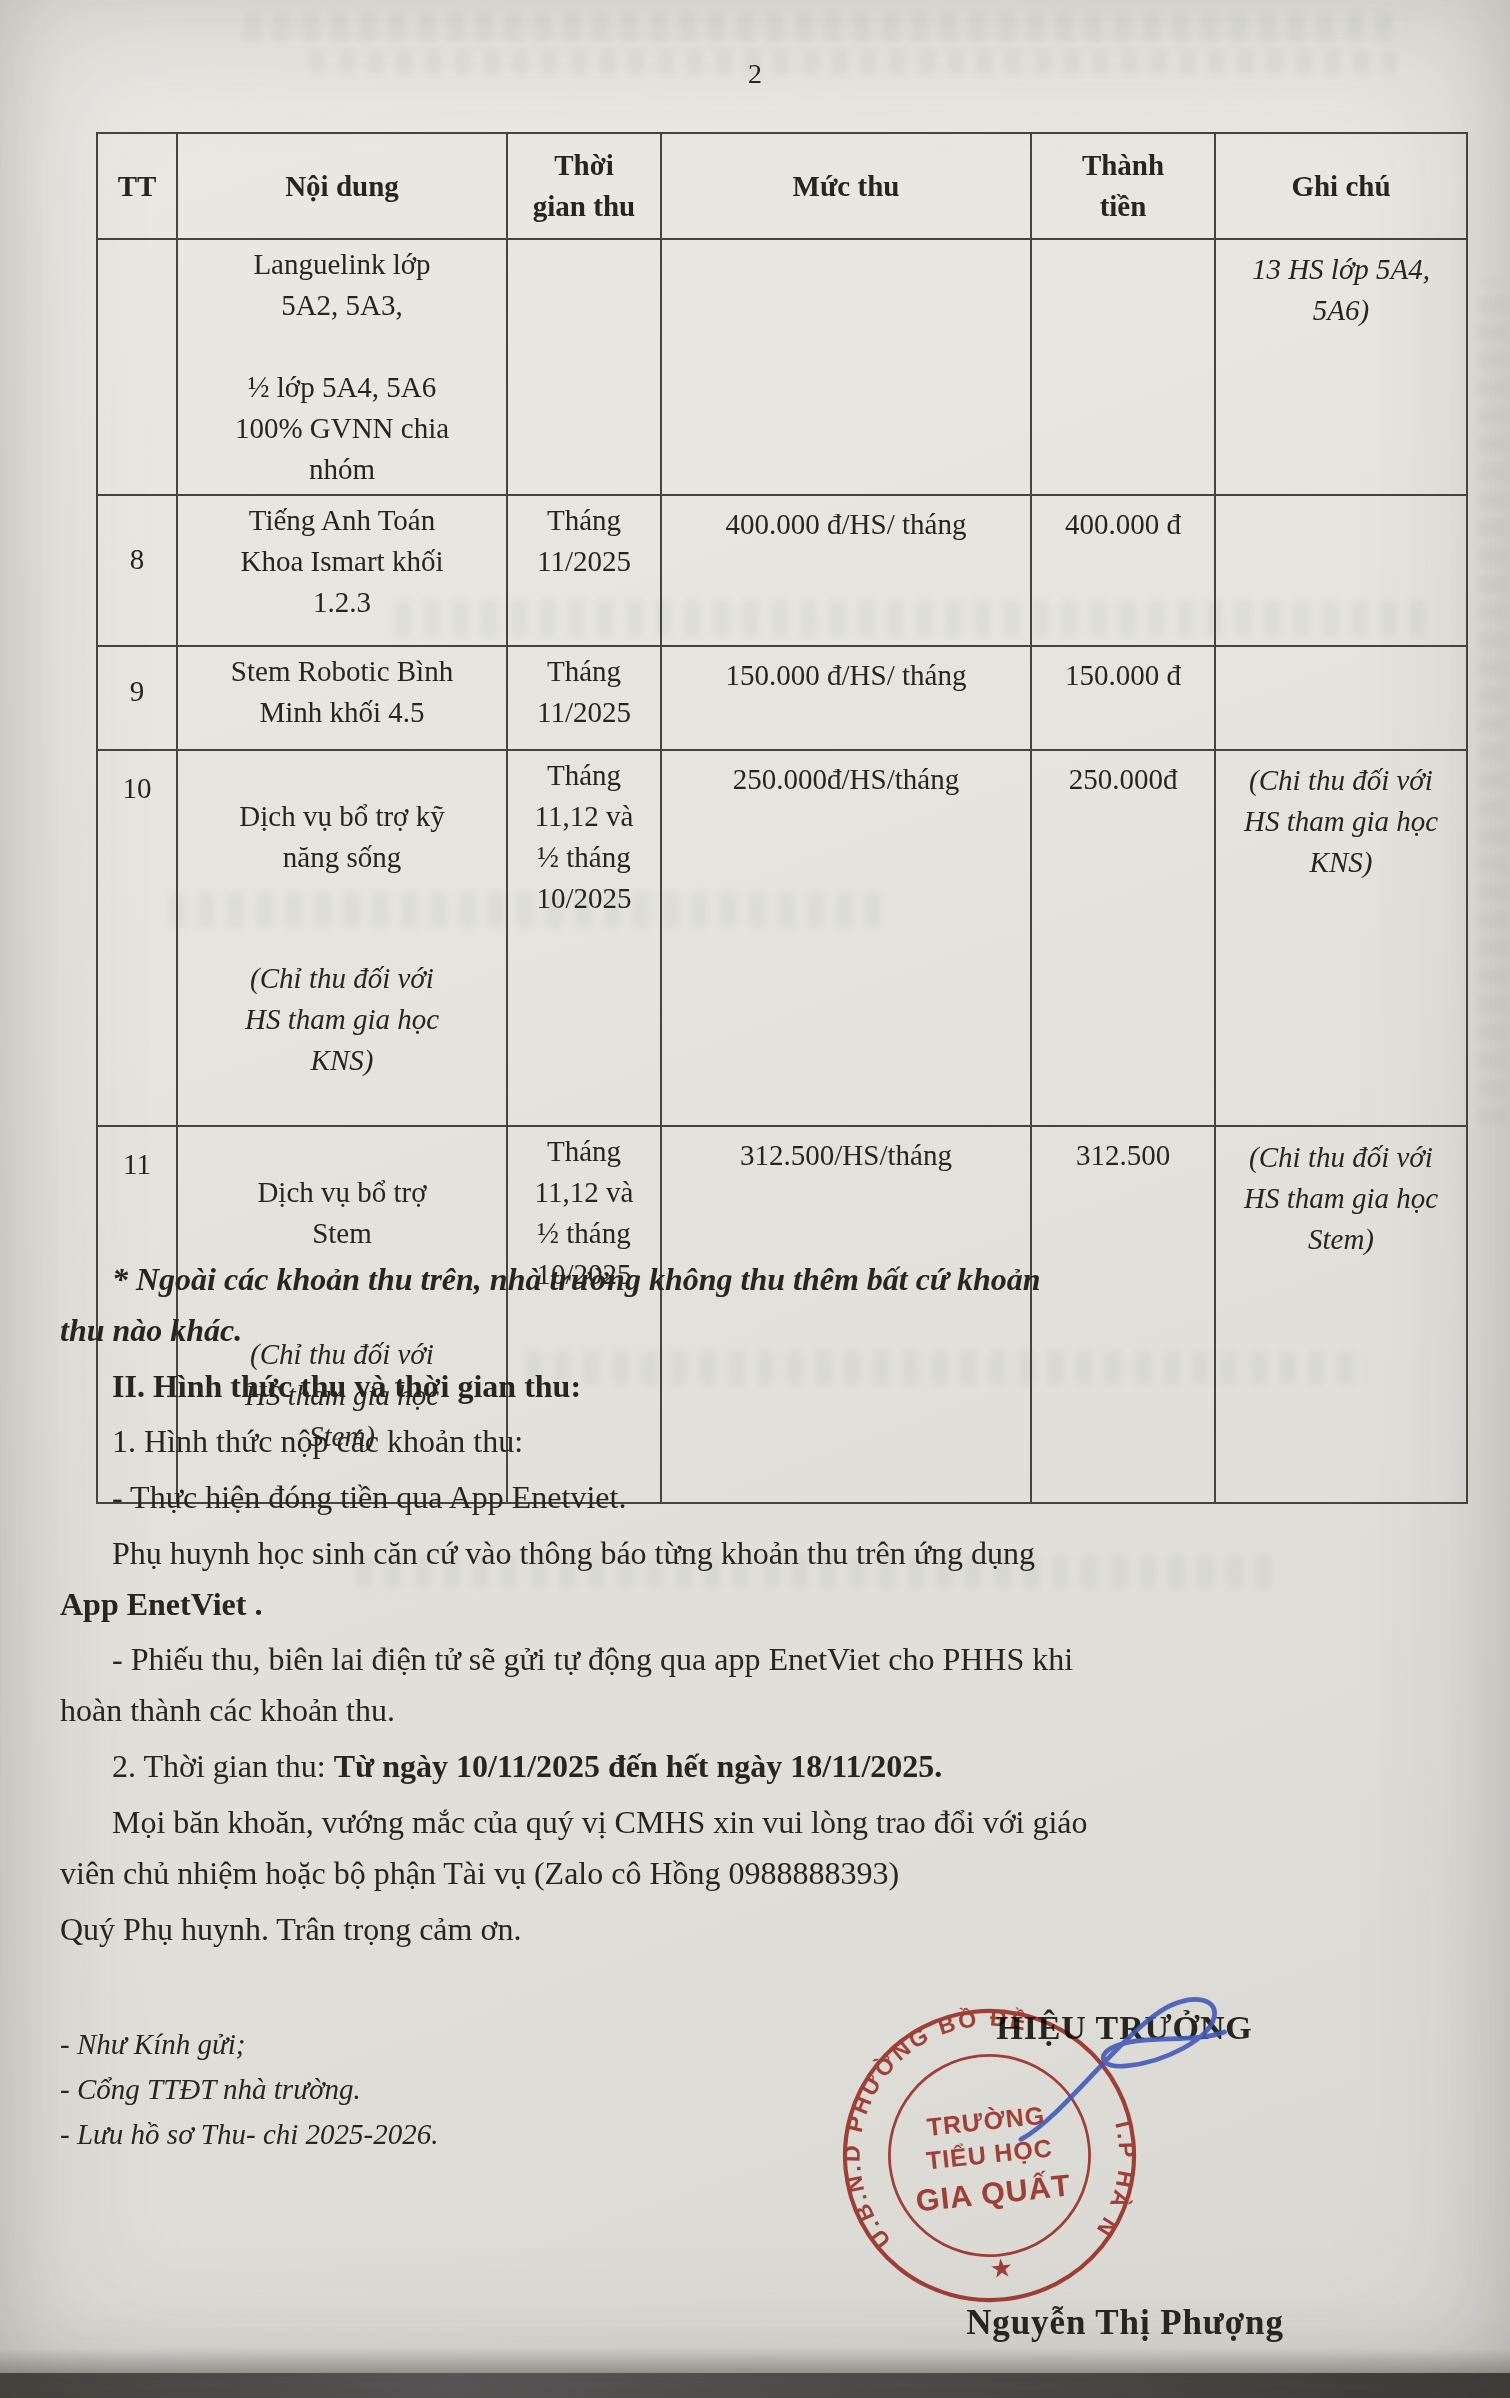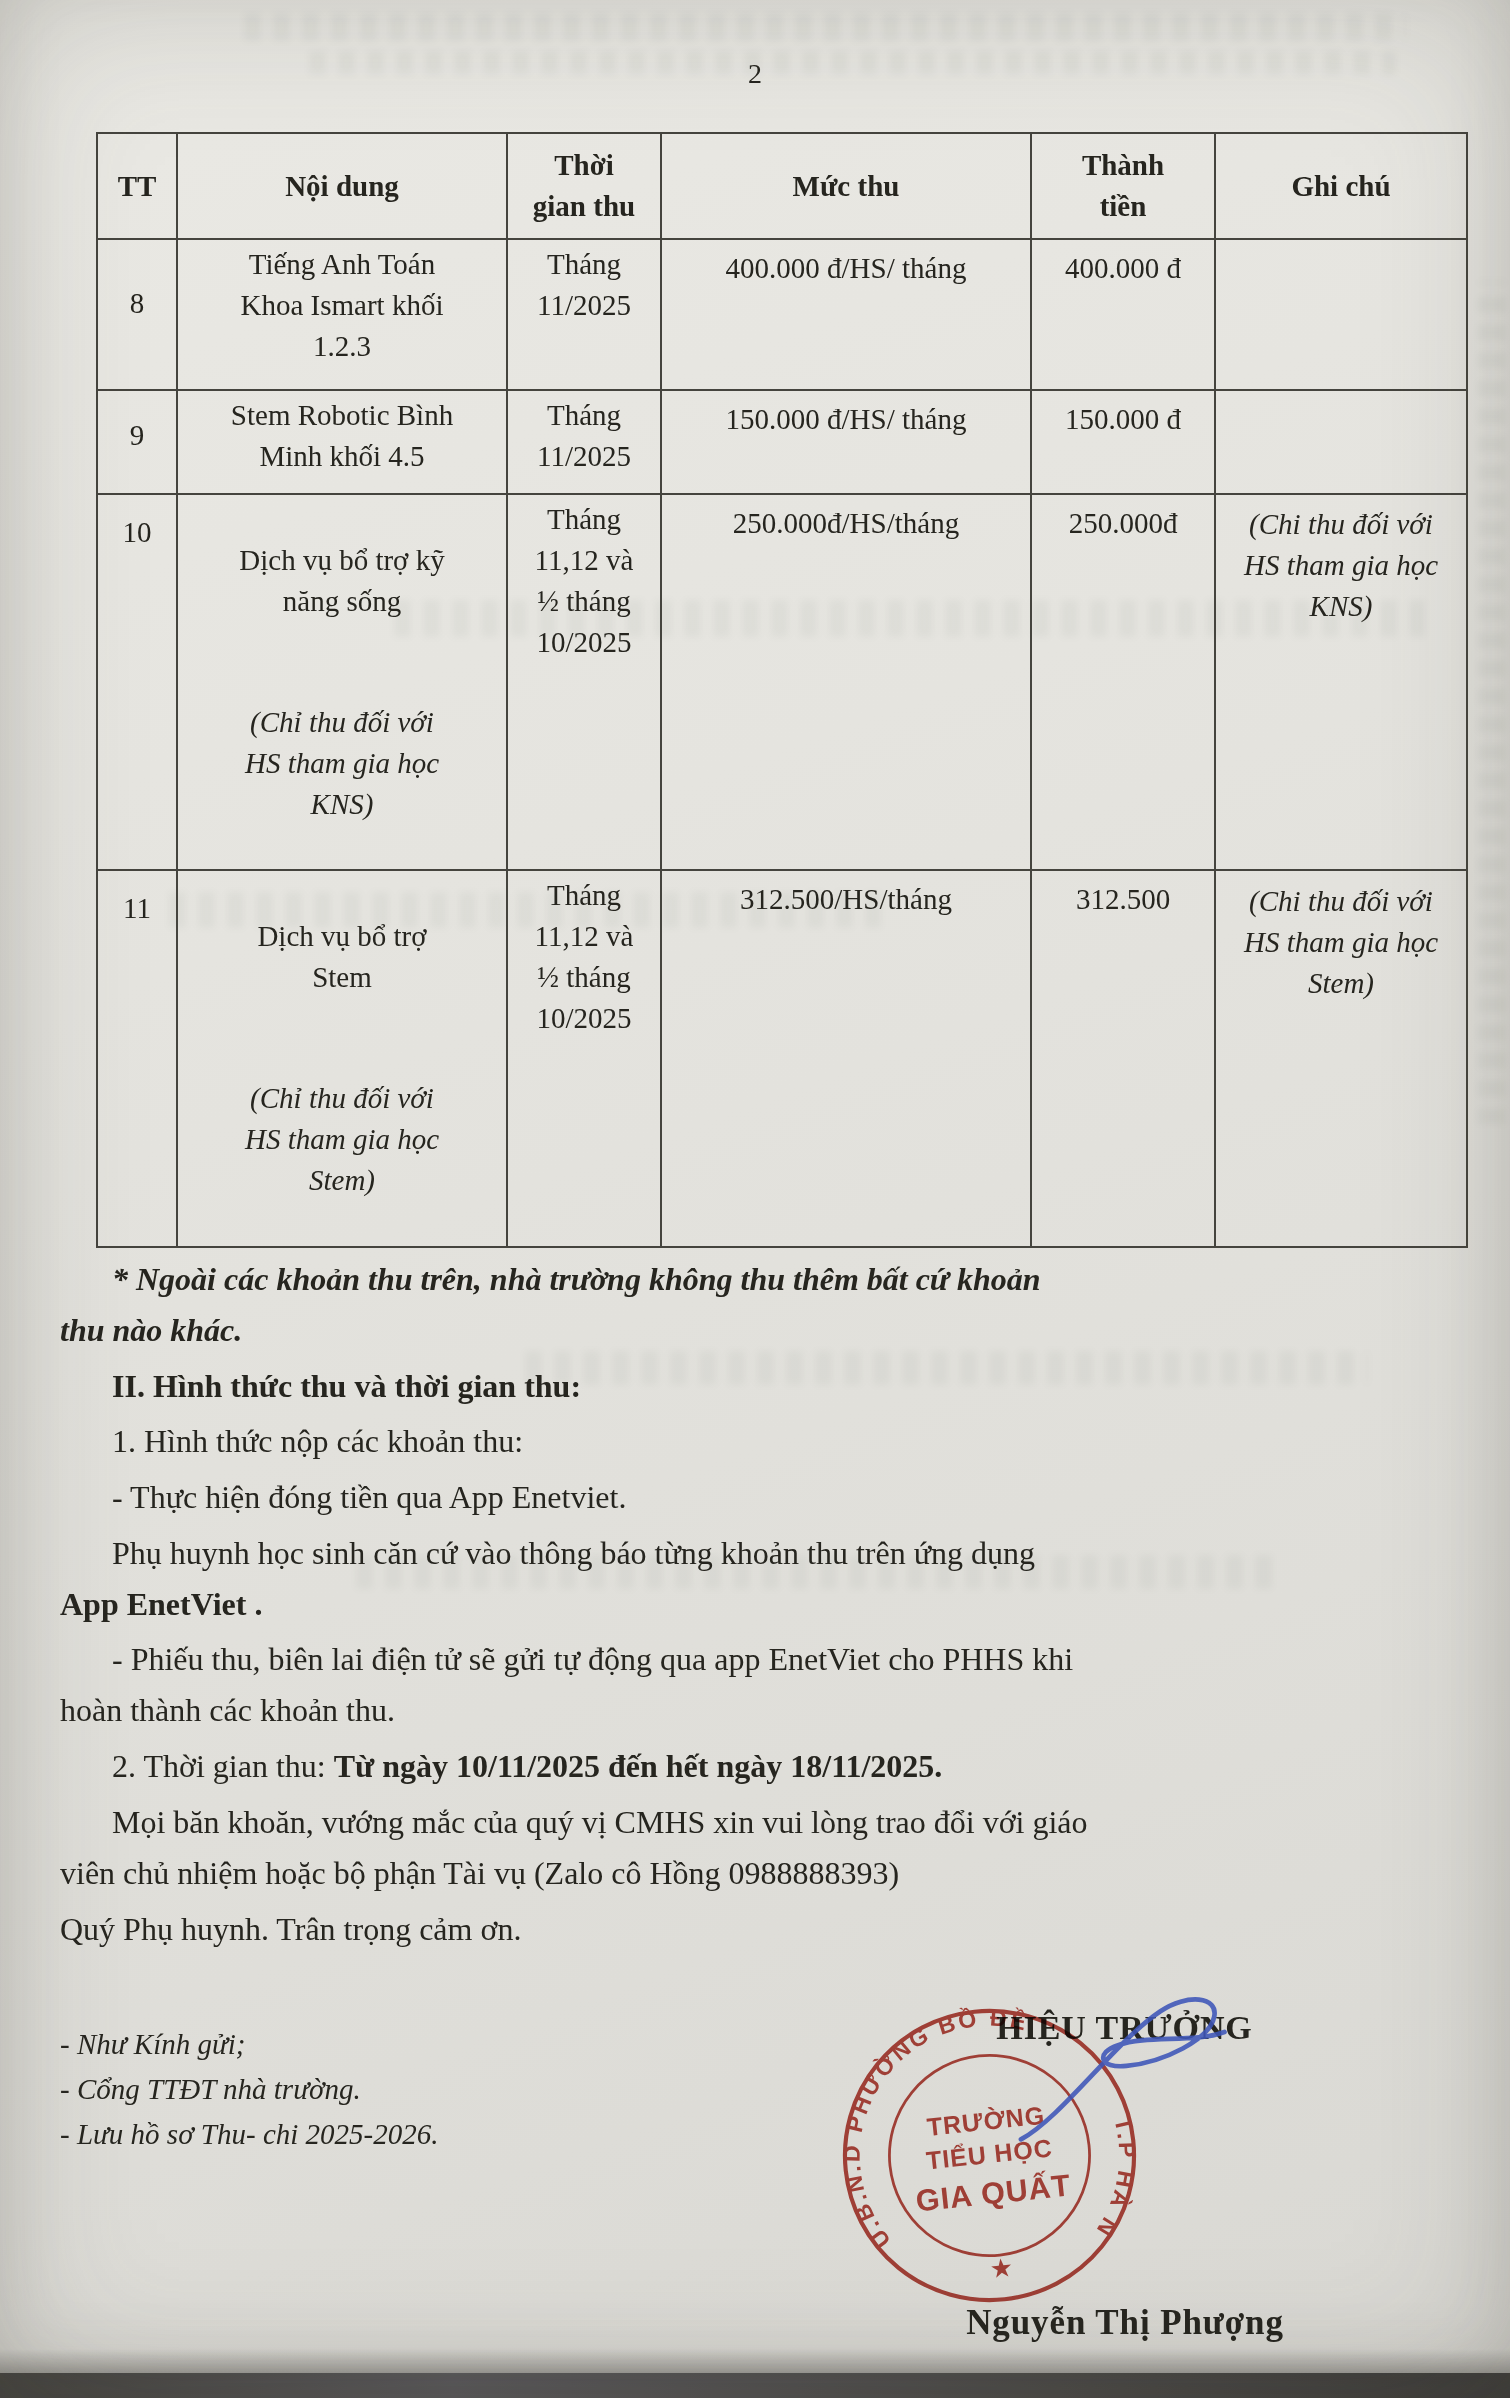--- a/index.html
+++ b/index.html
@@ -98,20 +98,34 @@
         <th>Nội dung</th>
         <th>Thời
 gian thu</th>
         <th>Mức thu</th>
         <th>Thành
 tiền</th>
         <th>Ghi chú</th>
       </tr>
     </thead>
     <tbody>
+      <tr class="r0">
+        <td class="tt"><span></span></td>
+        <td><div class="cell-main">Languelink lớp
+5A2, 5A3,
+
+½ lớp 5A4, 5A6
+100% GVNN chia
+nhóm</div></td>
+        <td></td>
+        <td class="rate"></td>
+        <td class="amount"></td>
+        <td class="note">13 HS lớp 5A4,
+5A6)</td>
+      </tr>
       <tr class="r1">
         <td class="tt"><span>8</span></td>
         <td><div class="cell-main">Tiếng Anh Toán
 Khoa Ismart khối
 1.2.3</div></td>
         <td>Tháng
 11/2025</td>
         <td class="rate">400.000 đ/HS/ tháng</td>
         <td class="amount">400.000 đ</td>
         <td class="note"></td>

